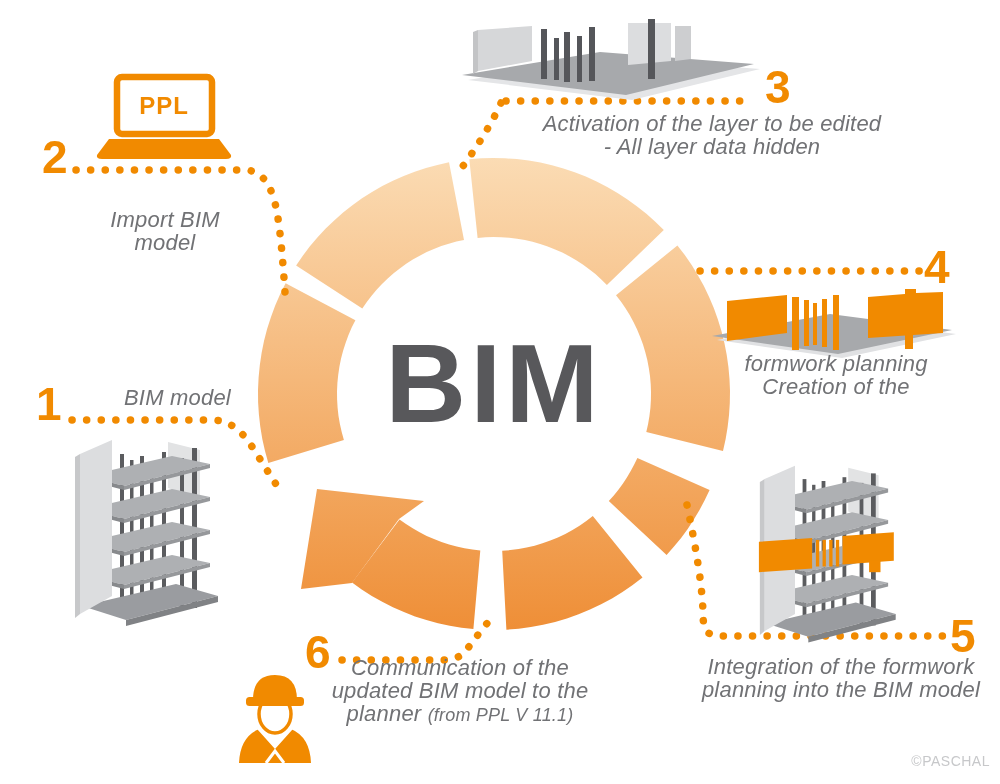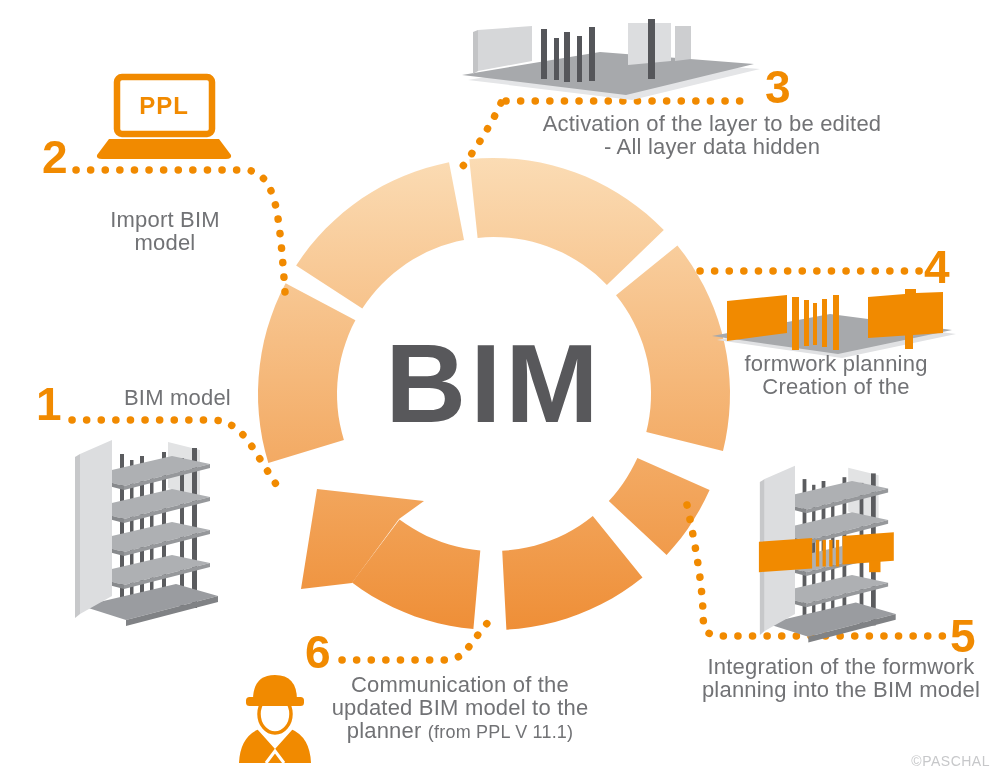--- a/index.html
+++ b/index.html
@@ -14,34 +14,34 @@
   .canvas{
     position:relative;width:1000px;height:784px;background:#fff;overflow:hidden;
     font-family:"Liberation Sans","DejaVu Sans",sans-serif;
   }
   .canvas svg{position:absolute;left:0;top:0;}
   .g1{stop-color:var(--ring-light);}
   .g2{stop-color:var(--ring-dark);}
   .acc{fill:var(--accent);}
   .dots{fill:none;stroke:var(--accent);stroke-width:7.5;stroke-linecap:round;stroke-dasharray:0.1 14.5;}
   .num{position:absolute;font-size:46px;font-weight:bold;color:var(--accent);line-height:1;}
-  .lbl{position:absolute;font-size:22px;color:var(--text-gray);line-height:23px;text-align:center;letter-spacing:0.2px;}
+  .lbl{position:absolute;font-size:22px;color:var(--text-gray);line-height:23px;text-align:center;letter-spacing:0.2px;font-style:italic;}
   .note{font-size:18px;}
   #num1{left:36px;top:381px;}
   #num2{left:42px;top:134px;}
   #num3{left:765px;top:64px;}
   #num4{left:924px;top:244px;}
   #num5{left:950px;top:613px;}
   #num6{left:305px;top:629px;}
   #lbl1{left:84px;top:386px;text-align:left;margin-left:40px;}
   #lbl2{left:75px;top:185px;width:180px;margin-top:23px;}
   #lbl3{left:532px;top:112px;width:360px;}
   #lbl4{left:716px;top:352px;width:240px;}
   #lbl5{left:666px;top:655px;width:350px;}
-  #lbl6{left:310px;top:673px;width:300px;}
+  #lbl6{left:310px;top:656px;width:300px;}
   #bim-center{
     position:absolute;left:354px;top:328px;width:280px;text-align:center;
     font-size:112px;font-weight:bold;letter-spacing:4px;color:var(--bim-gray);line-height:1;
   }
   #credit{position:absolute;left:890px;top:753px;width:100px;text-align:right;
     font-size:14px;color:var(--credit-gray);letter-spacing:0.5px;}
   .ppl{fill:var(--accent);font-weight:bold;font-size:24px;letter-spacing:1px;
     font-family:"Liberation Sans","DejaVu Sans",sans-serif;}
 </style>
 </head>

